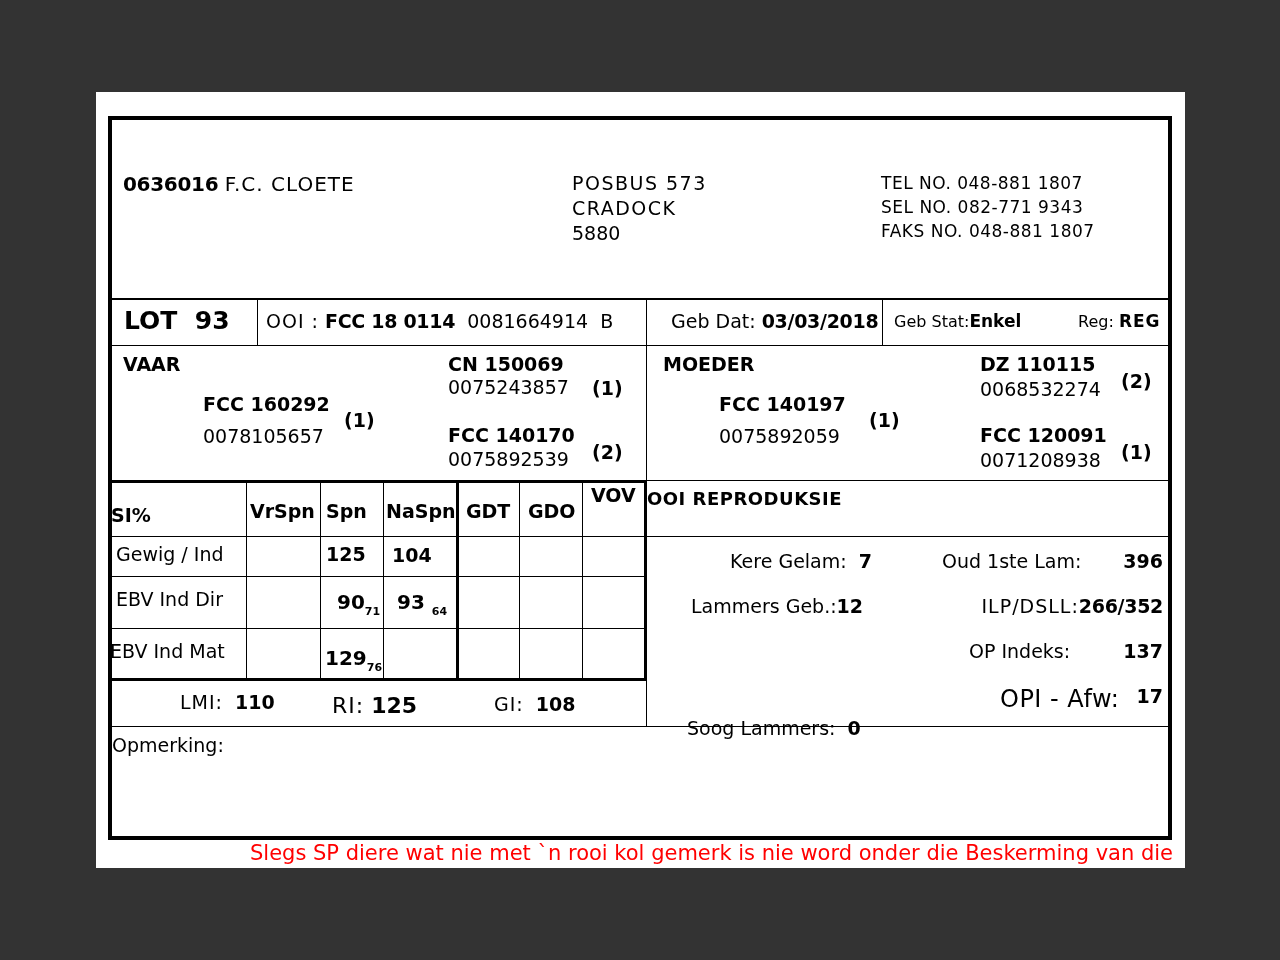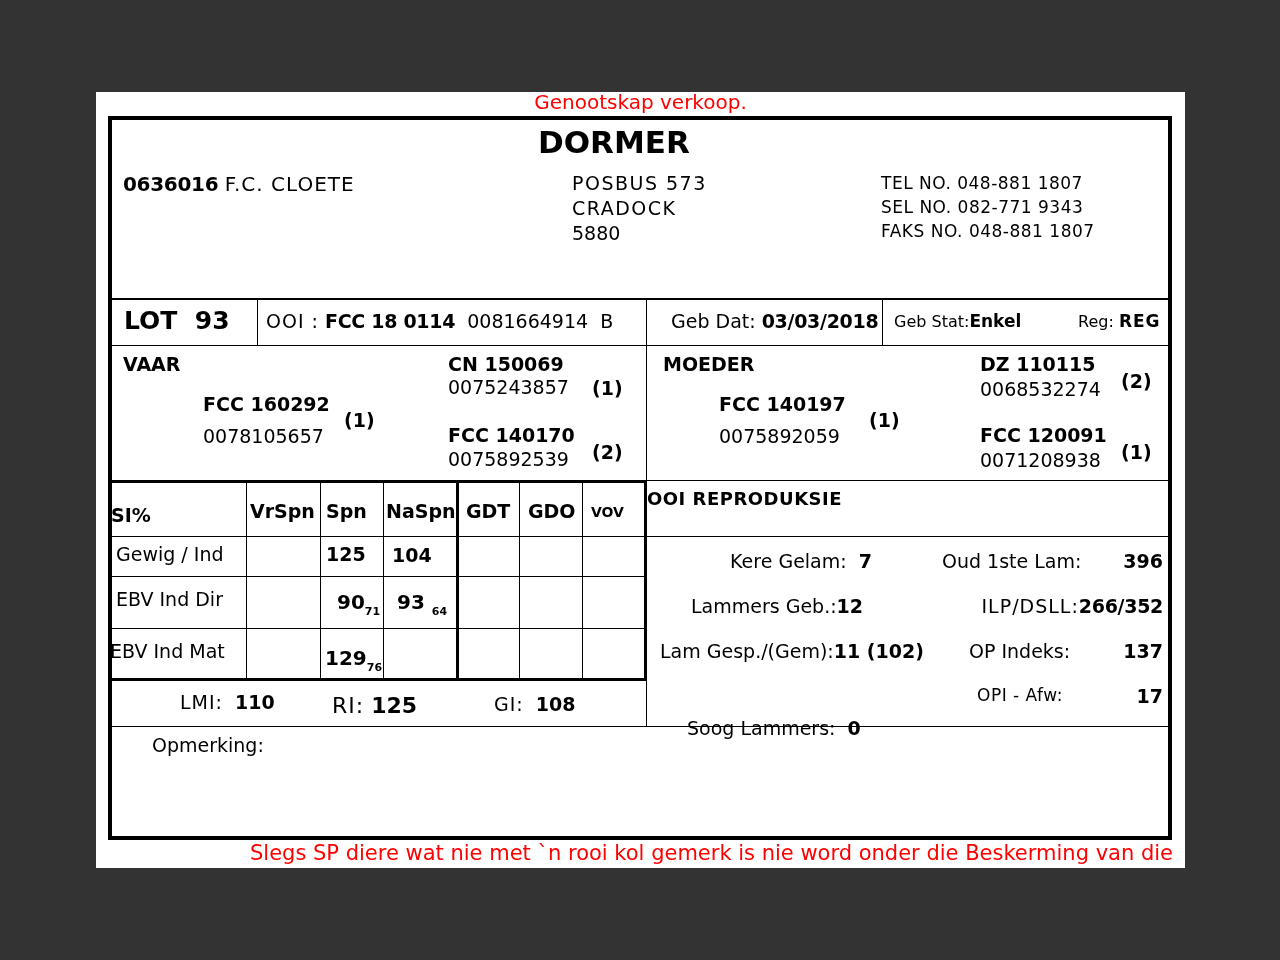--- a/index.html
+++ b/index.html
@@ -12,28 +12,26 @@
   .hline { position:absolute; background:#000; }
   .vline { position:absolute; background:#000; }
   .sub { font-size:11px; font-weight:bold; position:relative; top:6px; }
   .cond { letter-spacing:-0.3px; }
 </style>
 </head>
 <body>
 
 <div class="page">
 
-  <div class="abs red" style="left:0;width:1089px;text-align:center;top:-2px;font-size:20px;">Genootskap verkoop.</div>
 
   <div class="hline" style="left:12px;top:24px;width:1064px;height:4px;"></div>
   <div class="vline" style="left:12px;top:24px;width:4px;height:724px;"></div>
   <div class="vline" style="left:1072px;top:24px;width:4px;height:724px;"></div>
   <div class="hline" style="left:12px;top:744px;width:1064px;height:4px;"></div>
 
-  <div class="abs b" style="left:442px;top:32px;font-size:31px;">DORMER</div>
   <div class="abs" style="left:27px;top:80px;font-size:20px;">
     <span class="b cond">0636016</span>
     <span style="letter-spacing:1px;">F.C. CLOETE</span>
   </div>
   <div class="abs" style="left:476px;top:79px;font-size:19px;line-height:25px;letter-spacing:1.5px;">
     <div>POSBUS 573</div>
     <div>CRADOCK</div>
     <div style="letter-spacing:0;">5880</div>
   </div>
   <div class="abs" style="left:785px;top:79px;font-size:17px;line-height:24px;letter-spacing:0.5px;">
@@ -108,21 +106,21 @@
   <div class="vline" style="left:423px;top:391px;width:1px;height:196px;"></div>
   <div class="vline" style="left:486px;top:391px;width:1px;height:196px;"></div>
   <div class="vline" style="left:548px;top:388px;width:3px;height:199px;"></div>
 
   <div class="abs b" style="left:15px;top:412px;font-size:19px;">SI%</div>
   <div class="abs b" style="left:154px;top:408px;font-size:19px;">VrSpn</div>
   <div class="abs b" style="left:230px;top:408px;font-size:19px;">Spn</div>
   <div class="abs b" style="left:290px;top:408px;font-size:19px;">NaSpn</div>
   <div class="abs b" style="left:370px;top:408px;font-size:19px;">GDT</div>
   <div class="abs b" style="left:432px;top:408px;font-size:19px;">GDO</div>
-  <div class="abs b" style="left:495px;top:412px;font-size:14px;">VOV</div>
+  <div class="abs b" style="left:495px;top:392px;font-size:19px;">VOV</div>
 
   <div class="abs" style="left:20px;top:451px;font-size:19px;">Gewig / Ind</div>
   <div class="abs b" style="left:230px;top:451px;font-size:19px;">125</div>
   <div class="abs b" style="left:296px;top:452px;font-size:19px;">104</div>
 
   <div class="abs" style="left:20px;top:496px;font-size:19px;">EBV Ind Dir</div>
   <div class="abs b" style="left:241px;top:498px;font-size:20px;">
     <span>90</span><span class="sub">71</span>
   </div>
   <div class="abs b" style="left:301px;top:498px;font-size:20px;">
@@ -156,30 +154,27 @@
   <div class="abs" style="left:846px;top:458px;font-size:19px;">Oud 1ste Lam:</div>
   <div class="abs b" style="right:22px;top:458px;font-size:19px;">396</div>
 
   <div class="abs" style="left:595px;top:503px;font-size:19px;">
     <span>Lammers Geb.:</span><span class="b">12</span>
   </div>
   <div class="abs" style="right:22px;top:503px;font-size:19px;">
     <span style="letter-spacing:1px;">ILP/DSLL:</span><span class="b cond">266/352</span>
   </div>
 
-  <div class="abs" style="left:564px;top:548px;font-size:19px;">
-    <span>Lam Gesp./(Gem):</span><span class="b">11 (102)</span>
-  </div>
   <div class="abs" style="left:873px;top:548px;font-size:19px;">OP Indeks:</div>
   <div class="abs b" style="right:22px;top:548px;font-size:19px;">137</div>
 
   <div class="abs" style="left:591px;top:625px;font-size:19px;">
     <span>Soog Lammers:</span>&nbsp;
     <span class="b">0</span>
   </div>
-  <div class="abs" style="left:881px;top:593px;font-size:17px;letter-spacing:0.5px;">OPI - Afw:</div>
+  <div class="abs" style="left:904px;top:593px;font-size:24px;letter-spacing:0.5px;">OPI - Afw:</div>
   <div class="abs b" style="right:22px;top:593px;font-size:19px;">17</div>
 
-  <div class="abs" style="left:16px;top:642px;font-size:19px;padding-left:40px;">Opmerking:</div>
+  <div class="abs" style="left:16px;top:642px;font-size:19px;">Opmerking:</div>
   <div class="abs" style="left:130px;top:642px;width:930px;height:95px;"></div>
 
   <div class="abs red" style="left:0;width:1231px;text-align:center;top:749px;font-size:21px;">Slegs SP diere wat nie met `n rooi kol gemerk is nie word onder die Beskerming van die</div>
 </div>
 
 </body></html>

